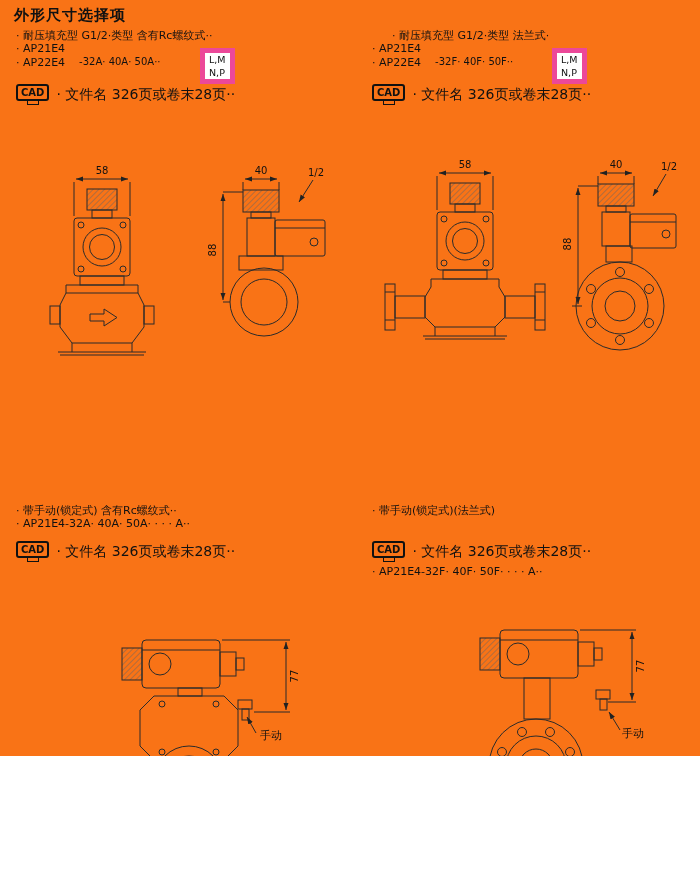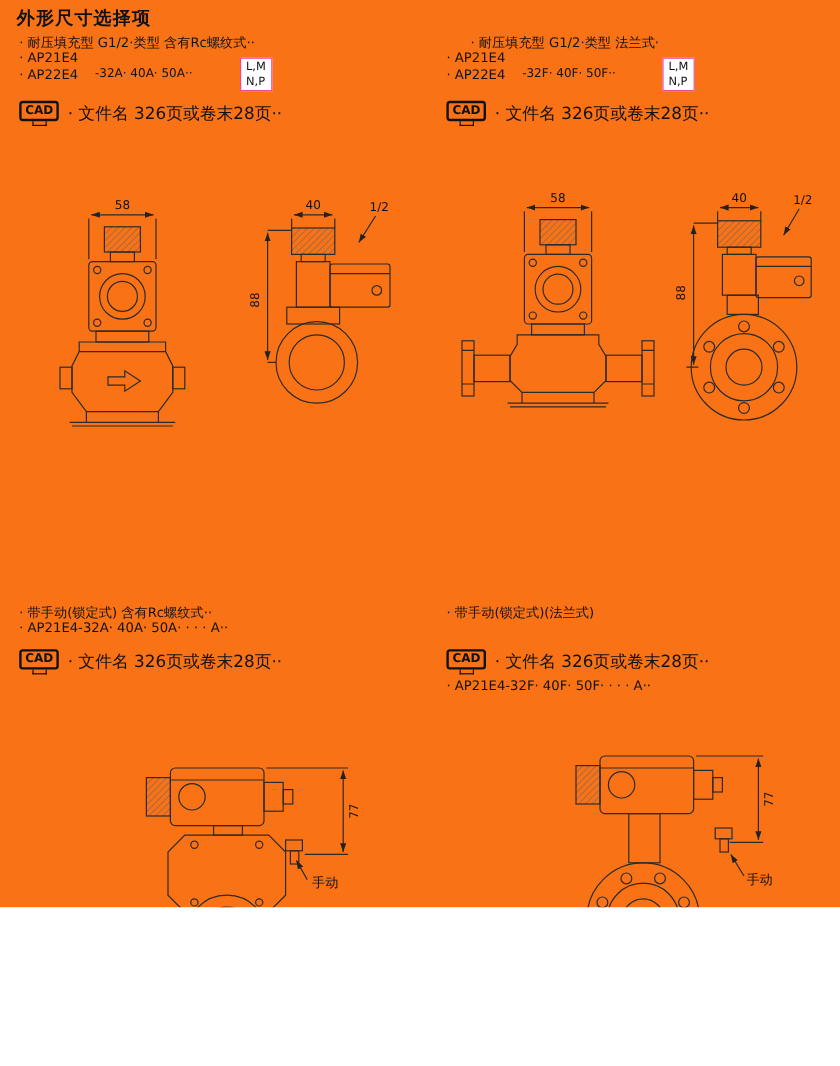--- a/index.html
+++ b/index.html
@@ -4,21 +4,21 @@
 <style>
   *{margin:0;padding:0;box-sizing:border-box;}
   html,body{background:#fff;}
   body{width:700px;height:888px;font-family:"DejaVu Sans","Liberation Sans",sans-serif;color:#111;}
   .page{position:relative;width:700px;height:756px;background:#f97316;overflow:hidden;}
   .abs{position:absolute;}
   .title{font-size:15px;font-weight:bold;letter-spacing:1px;}
   .tline{font-size:11px;white-space:nowrap;}
   .lrow{display:flex;}
   .suffix{margin-left:14px;font-size:10px;white-space:nowrap;}
-  .optbox{border:1px solid #ec4899;font-size:9.5px;line-height:13px;padding:0 4px;background:#fff;}
+  .optbox{border:5px solid #ec4899;font-size:9.5px;line-height:13px;padding:0 4px;background:#fff;}
   .cadrow{display:flex;align-items:center;gap:7px;}
   .cadicon{display:flex;flex-direction:column;align-items:center;}
   .cadscreen{border:2px solid #111;border-radius:3px;font-size:10px;font-weight:bold;padding:1px 3px;line-height:1.1;}
   .cadstand{width:12px;height:4px;border:1.5px solid #111;border-top:none;}
   .cadnote{font-size:14px;white-space:nowrap;}
   .logo{font-size:18px;font-weight:bold;color:#3a3a3a;letter-spacing:1px;}
   .s{stroke:#2b2b2b;stroke-width:1;fill:none;}
   .sh{stroke:#2b2b2b;stroke-width:1;}
   .dim{font-size:10px;fill:#111;}
   .callout{font-size:11px;fill:#111;}

